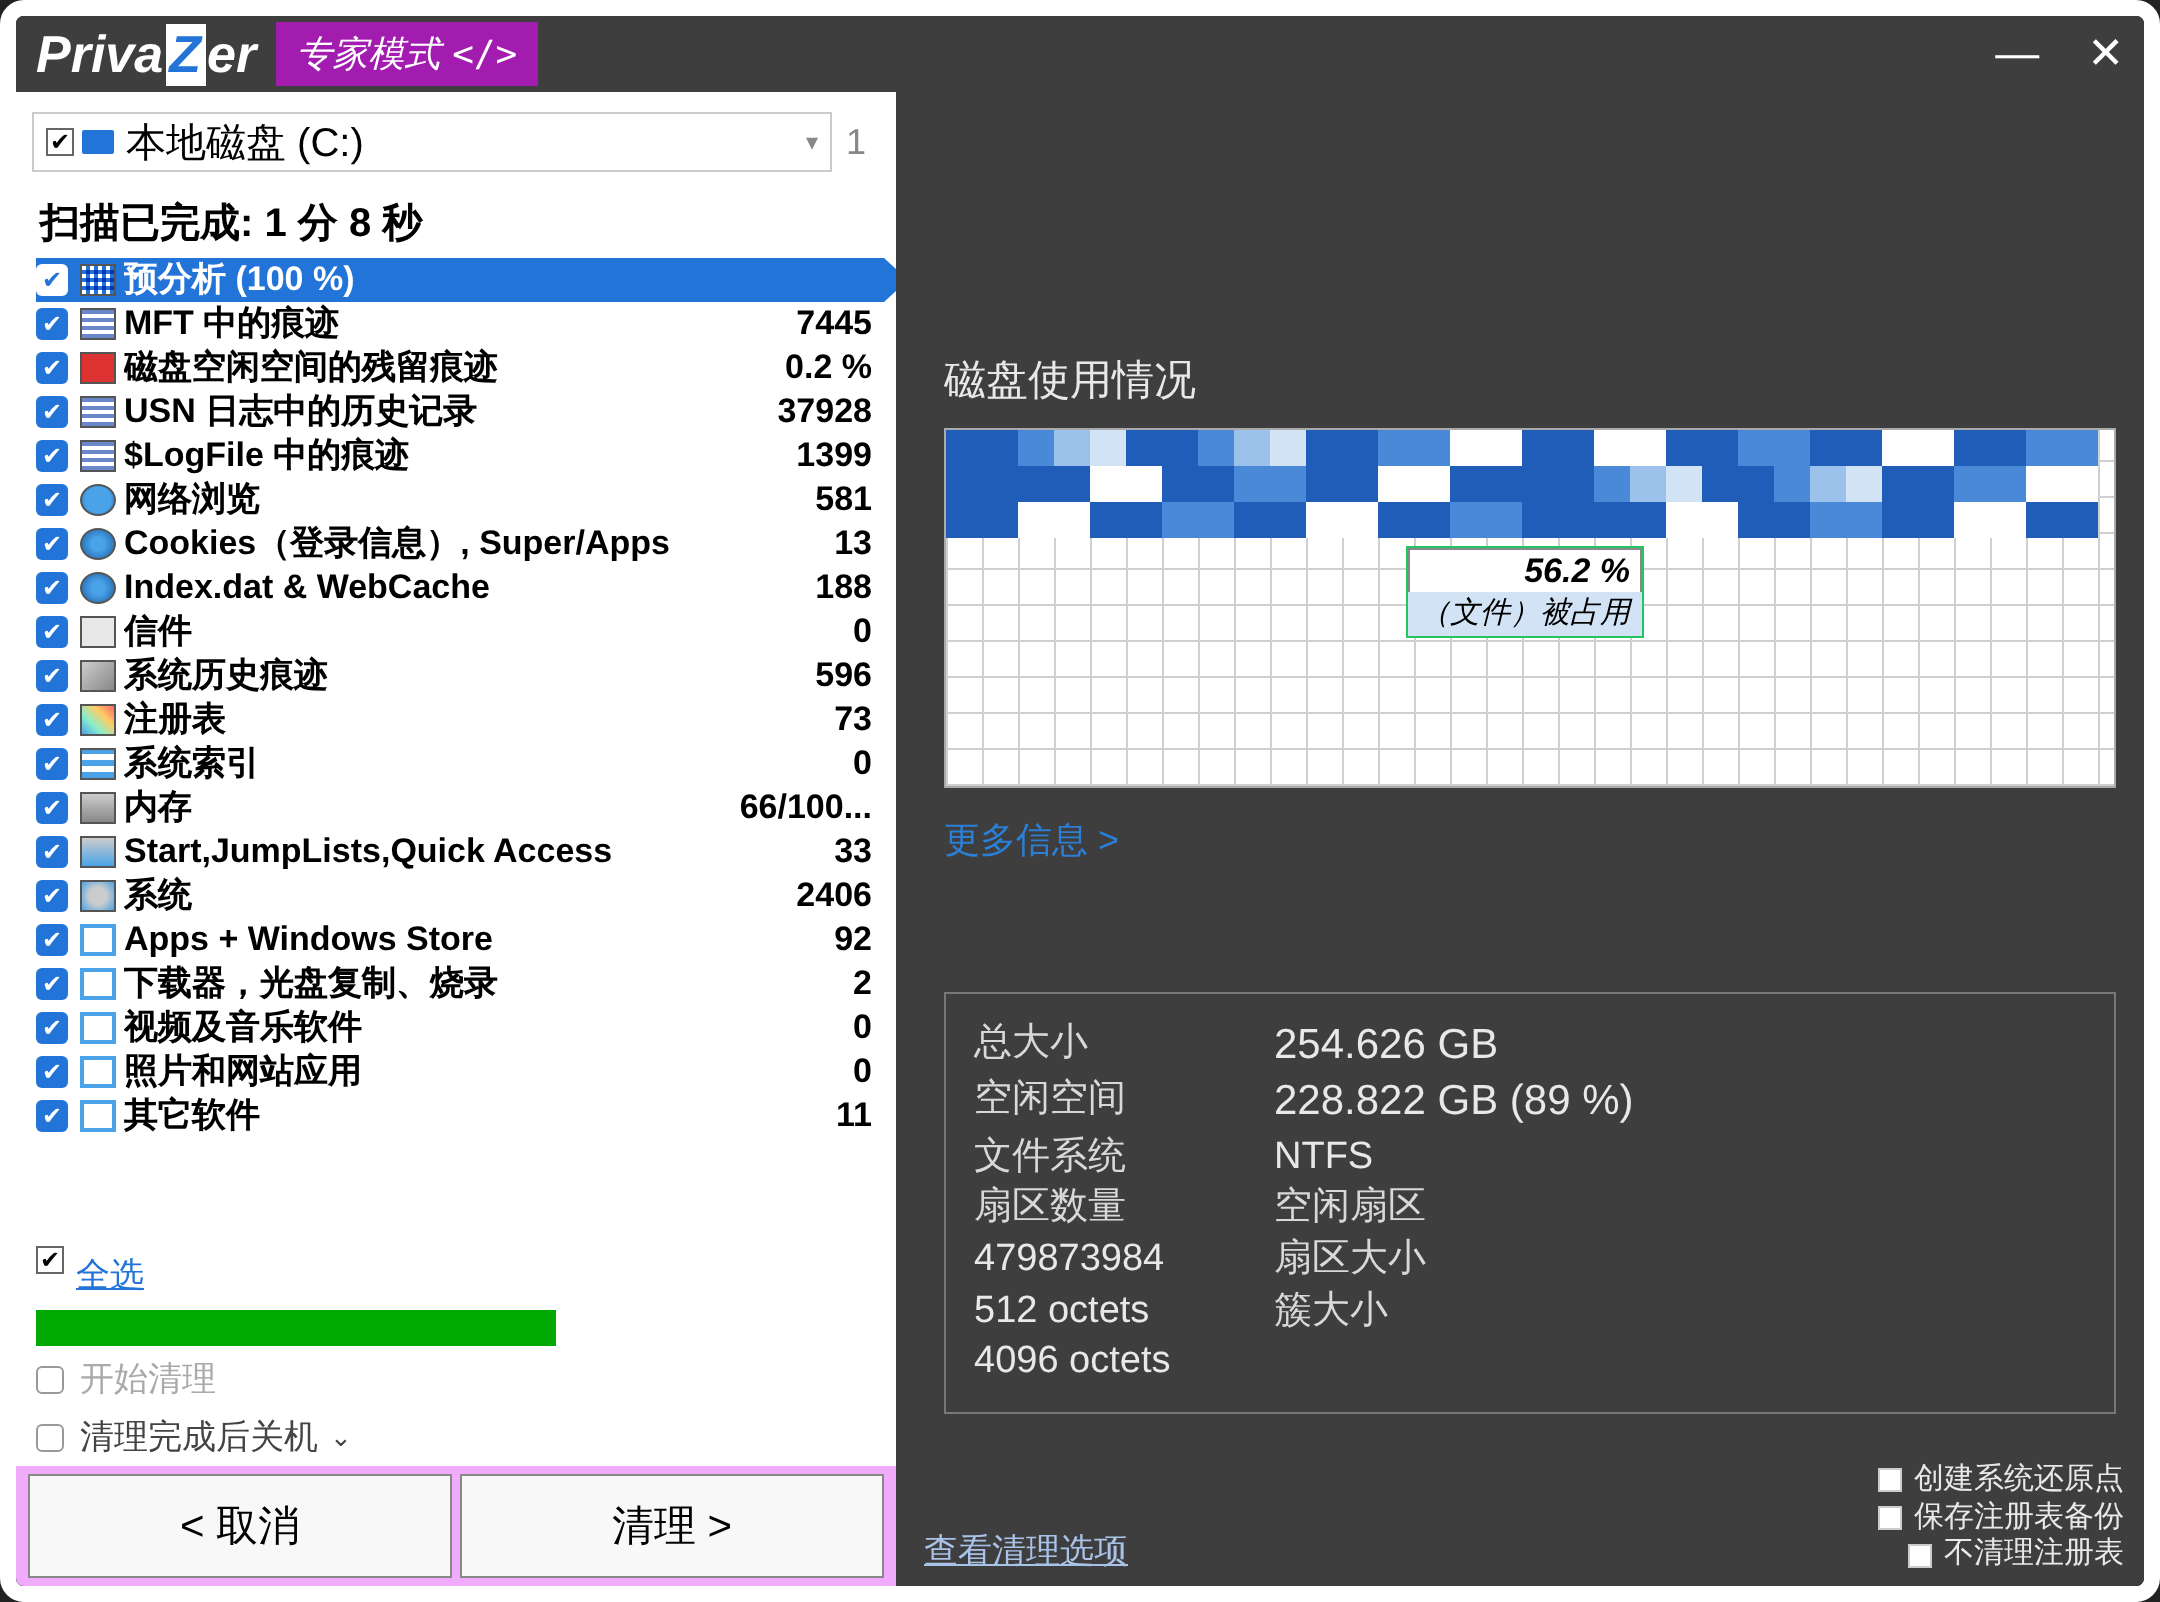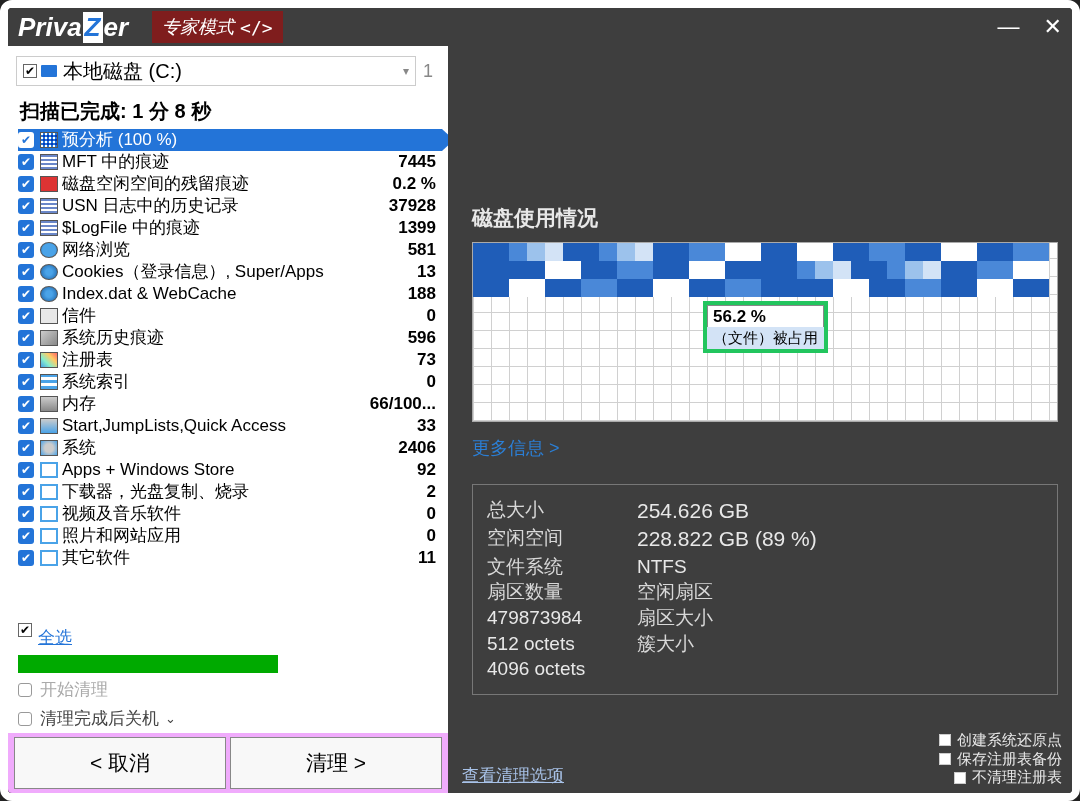--- a/index.html
+++ b/index.html
@@ -21,22 +21,22 @@
     background: #3e3e3e; padding: 0 10px 0 0;
   }
   .logo-wrap { display:flex; align-items:center; height:38px; }
   .logo {
     font-family: Arial, sans-serif; font-style: italic; font-weight: bold;
     font-size: 26px; color: #fff; padding: 0 6px 0 10px;
     display:flex; align-items:center;
   }
   .logo .z { background:#fff; color:#2374d8; padding:0 2px; margin:0 1px; font-style:italic; }
   .mode-badge {
-    background: #7f1d1d; color: #fff; font-style: italic;
-    font-size: 18px; padding: 4px 10px; margin-left: 18px;
+    background: #a21caf; color: #fff; font-style: italic;
+    font-size: 18px; padding: 4px 10px; margin-left: 4px;
     display:flex; align-items:center; gap:6px;
   }
   .mode-badge .code { font-family:monospace; font-style:normal; }
   .titlebar-gap { flex:1; }
   .win-btn { color:#fff; font-size:22px; margin-left:24px; cursor:pointer; }
 
   .main { flex:1; display:flex; min-height:0; }
   .left {
     width: 440px; background:#fff; display:flex; flex-direction:column;
     padding: 6px 0 0 0; min-height:0;
@@ -79,66 +79,67 @@
   .scan-row .ic.globe { background:radial-gradient(circle,#4aa3e8 60%,#1b5fa5 100%); border-radius:50%; }
   .scan-row .ic.finger { background:radial-gradient(circle,#4aa3e8 30%,#1b5fa5 100%); border-radius:50%; }
   .scan-row .ic.mail { background:#e8e8e8; }
   .scan-row .ic.win { background:linear-gradient(135deg,#ccc,#888); }
   .scan-row .ic.reg { background:linear-gradient(45deg,#4aa3e8,#8ec,#fc6,#f66); }
   .scan-row .ic.list { background:repeating-linear-gradient(0deg,#4aa3e8,#4aa3e8 3px,#fff 3px,#fff 6px); }
   .scan-row .ic.chip { background:linear-gradient(0deg,#888,#ccc); }
   .scan-row .ic.quick { background:linear-gradient(0deg,#4aa3e8,#ccc); }
   .scan-row .ic.gear { background:radial-gradient(circle,#ccc 40%,#4aa3e8 100%); }
   .scan-row .ic.app { background:#fff; border:2px solid #4aa3e8; }
-  .scan-row .lbl { flex:1; overflow:hidden; text-overflow:ellipsis; }
+  .scan-row .lbl { flex:1; overflow:hidden; text-overflow:ellipsis;font-weight:bold; }
   .scan-row .val { font-weight:bold; padding-right:6px; }
 
   .selall-row { display:flex; align-items:center; padding:4px 10px; }
   .selall-row .cb { width:14px; height:14px; border:1px solid #666; margin-right:6px; display:flex; align-items:center; justify-content:center; font-size:12px; }
   .selall-row a { color:#2374d8; text-decoration:underline; font-size:17px; cursor:pointer;margin-top:15px; }
 
   .progress { height:18px; background:#0a0; margin:2px 10px; width:260px; }
 
   .opt-row { display:flex; align-items:center; padding:3px 10px; color:#aaa; font-size:17px; }
   .opt-row.dark { color:#444; }
   .opt-row .cb { width:14px; height:14px; border:1px solid #999; border-radius:3px; margin-right:8px; }
   .opt-row .chev { margin-left:6px; font-size:13px; }
 
   .right {
     flex:1; background:#3e3e3e; color:#e8e8e8; padding:20px 14px 10px 24px;
     display:flex; flex-direction:column; min-height:0;
   }
-  .right h2.disk-usage { font-size:21px; font-weight:bold; margin-bottom:10px;margin-top:28px; }
+  .right h2.disk-usage { font-size:21px; font-weight:normal; margin-bottom:10px; }
 
   .disk-map {
     background:#fff; border:1px solid #aaa; position:relative;
     height:180px; overflow:hidden;
   }
   .disk-map .grid {
     position:absolute; inset:0;
     background-image:
       repeating-linear-gradient(0deg, #d0d0d0 0, #d0d0d0 1px, transparent 1px, transparent 18px),
       repeating-linear-gradient(90deg,#d0d0d0 0, #d0d0d0 1px, transparent 1px, transparent 18px);
   }
   .disk-map .blocks { position:absolute; top:0; left:0; right:0; height:36px; display:flex; flex-wrap:wrap; }
   .disk-map .b { width:18px; height:18px; }
   .b1{background:#1f5db8;} .b2{background:#4a88d8;} .b3{background:#9cc2ec;} .b4{background:#d3e3f6;} .b5{background:#fff;}
   .disk-tip {
-    position:absolute; top:58px; left:230px; border:4px solid #22c55e;
-    background:#fff; color:#000; text-align:left; font-size:15px; line-height:1.2;
+    position:absolute; top:58px; left:230px; border:1px solid #22c55e;
+    background:#fff; color:#000; text-align:right; font-size:15px; line-height:1.2;
     box-shadow:0 0 0 1px #888 inset;
+    font-style:italic;
   }
   .disk-tip .pct { font-weight:bold; font-size:17px; padding:2px 6px 0 6px; }
   .disk-tip .sub { background:#d3e3f6; padding:2px 6px; font-size:15px; white-space:nowrap; }
 
   .more-link { color:#2b7fd6; font-size:18px; margin:14px 0 24px 0; cursor:pointer; }
 
   .info-box {
     border:1px solid #777; padding:12px 14px; font-size:19px; line-height:1.35;
-    display:grid; grid-template-columns: 150px 1fr; row-gap:0;
+    display:grid; grid-template-columns: 150px 1fr; row-gap:0;margin-top:40px;
   }
   .info-box .k { color:#d8d8d8; white-space:nowrap; }
   .info-box .v { color:#e8e8e8; }
   .info-box .v.big { font-size:21px; }
 
   .bottom {
     height:60px; background:#3e3e3e; display:flex; align-items:stretch;
   }
   .bottom-left {
     width:440px; background:#f0abfc; display:flex; gap:0; padding:4px;text-align:right;

